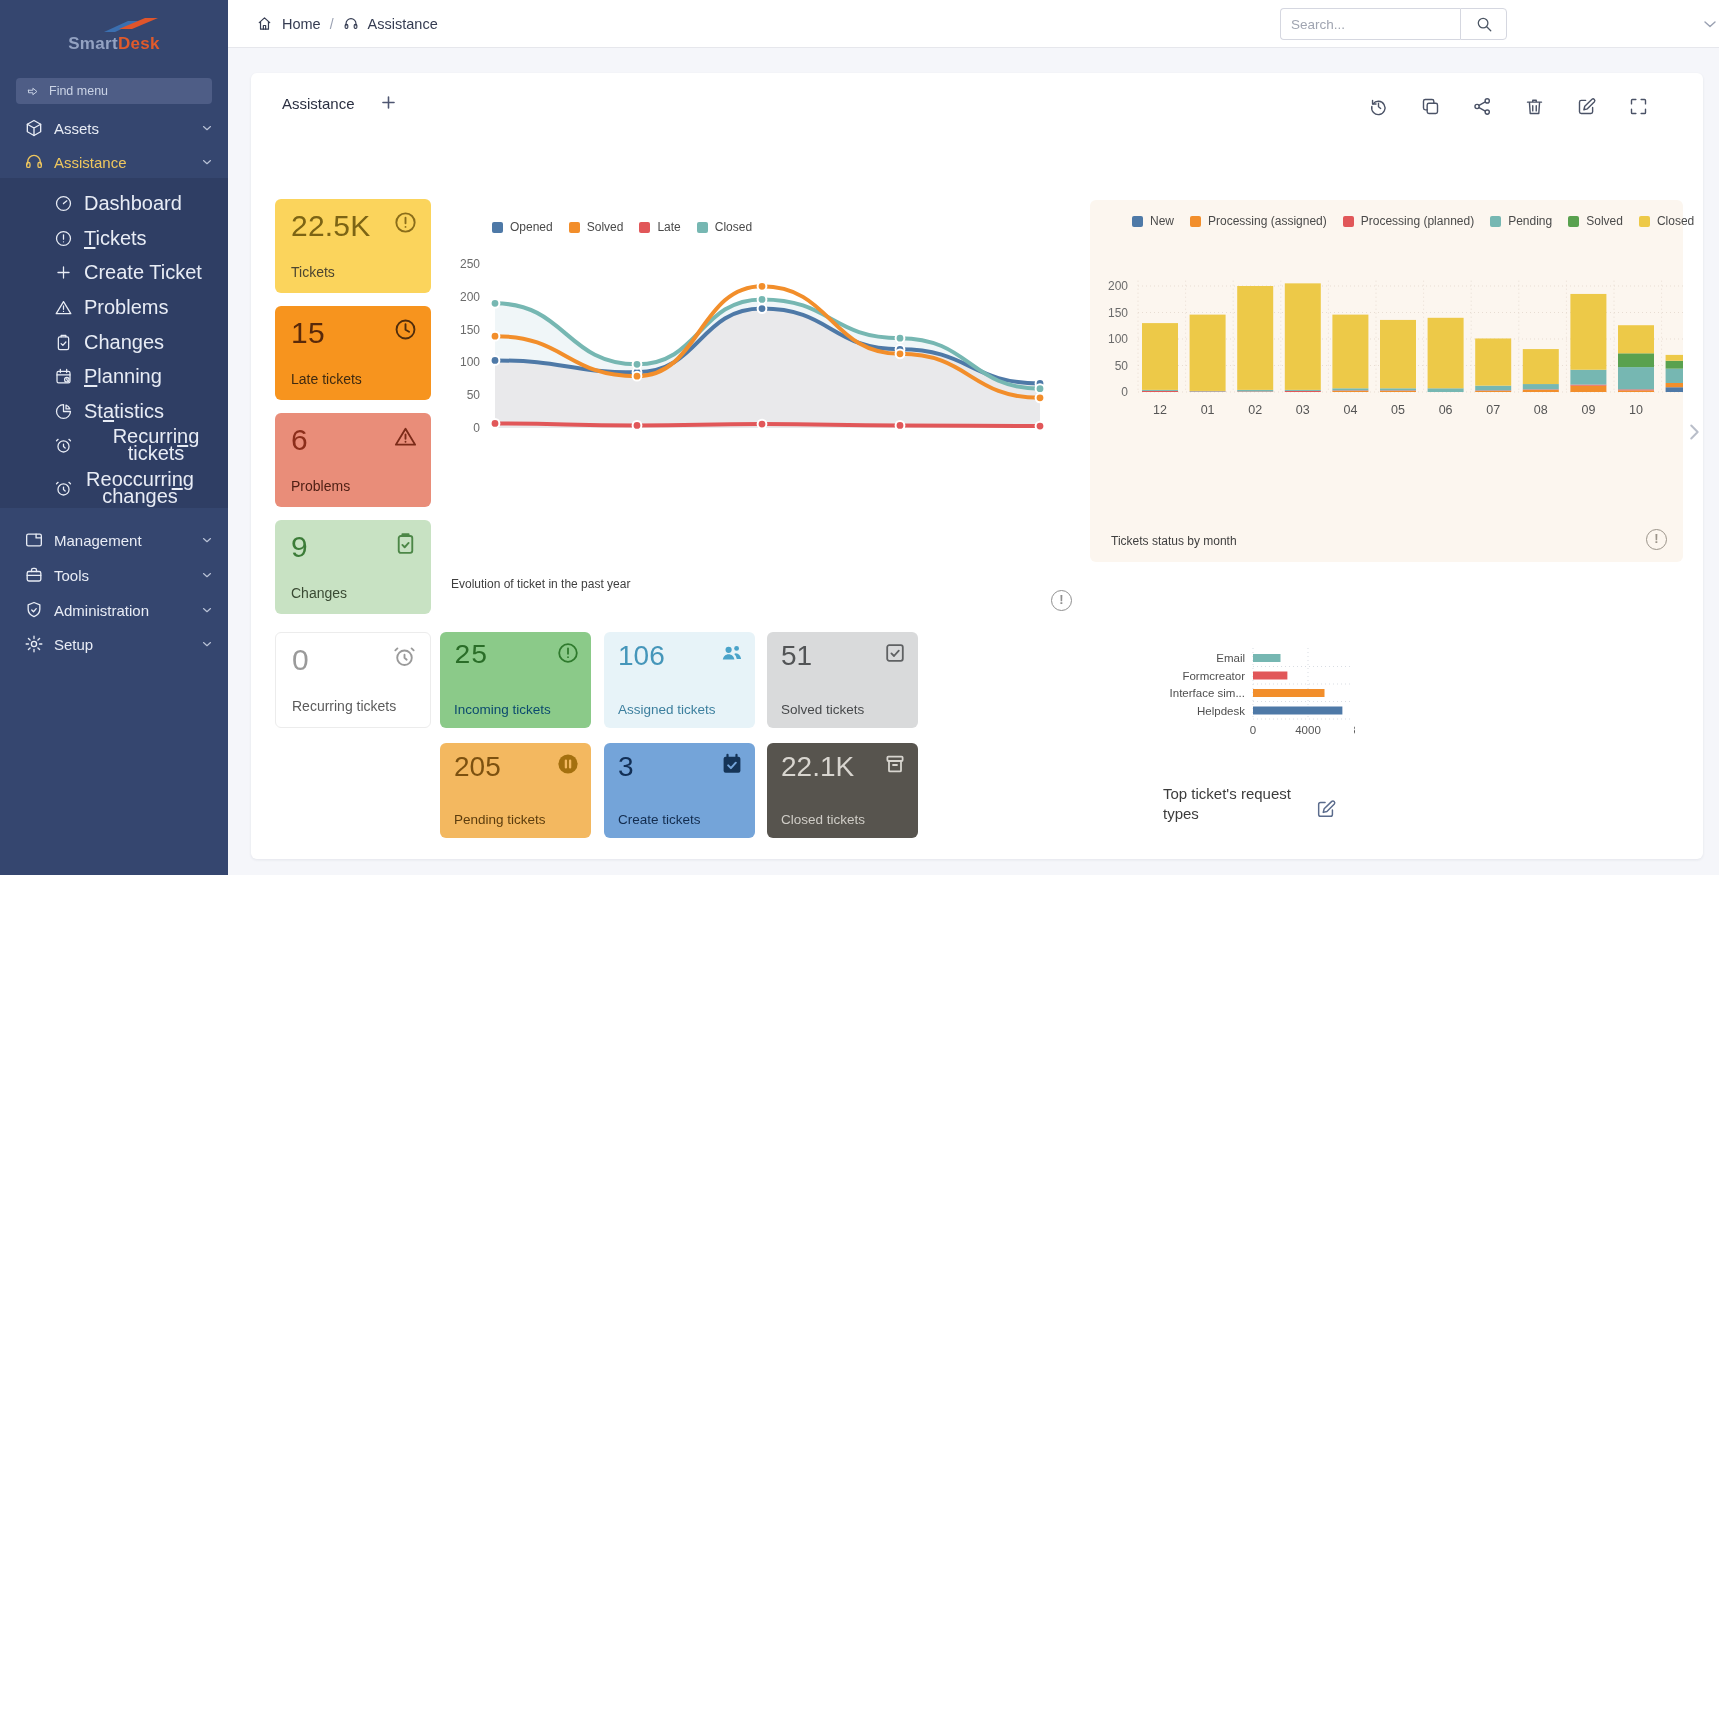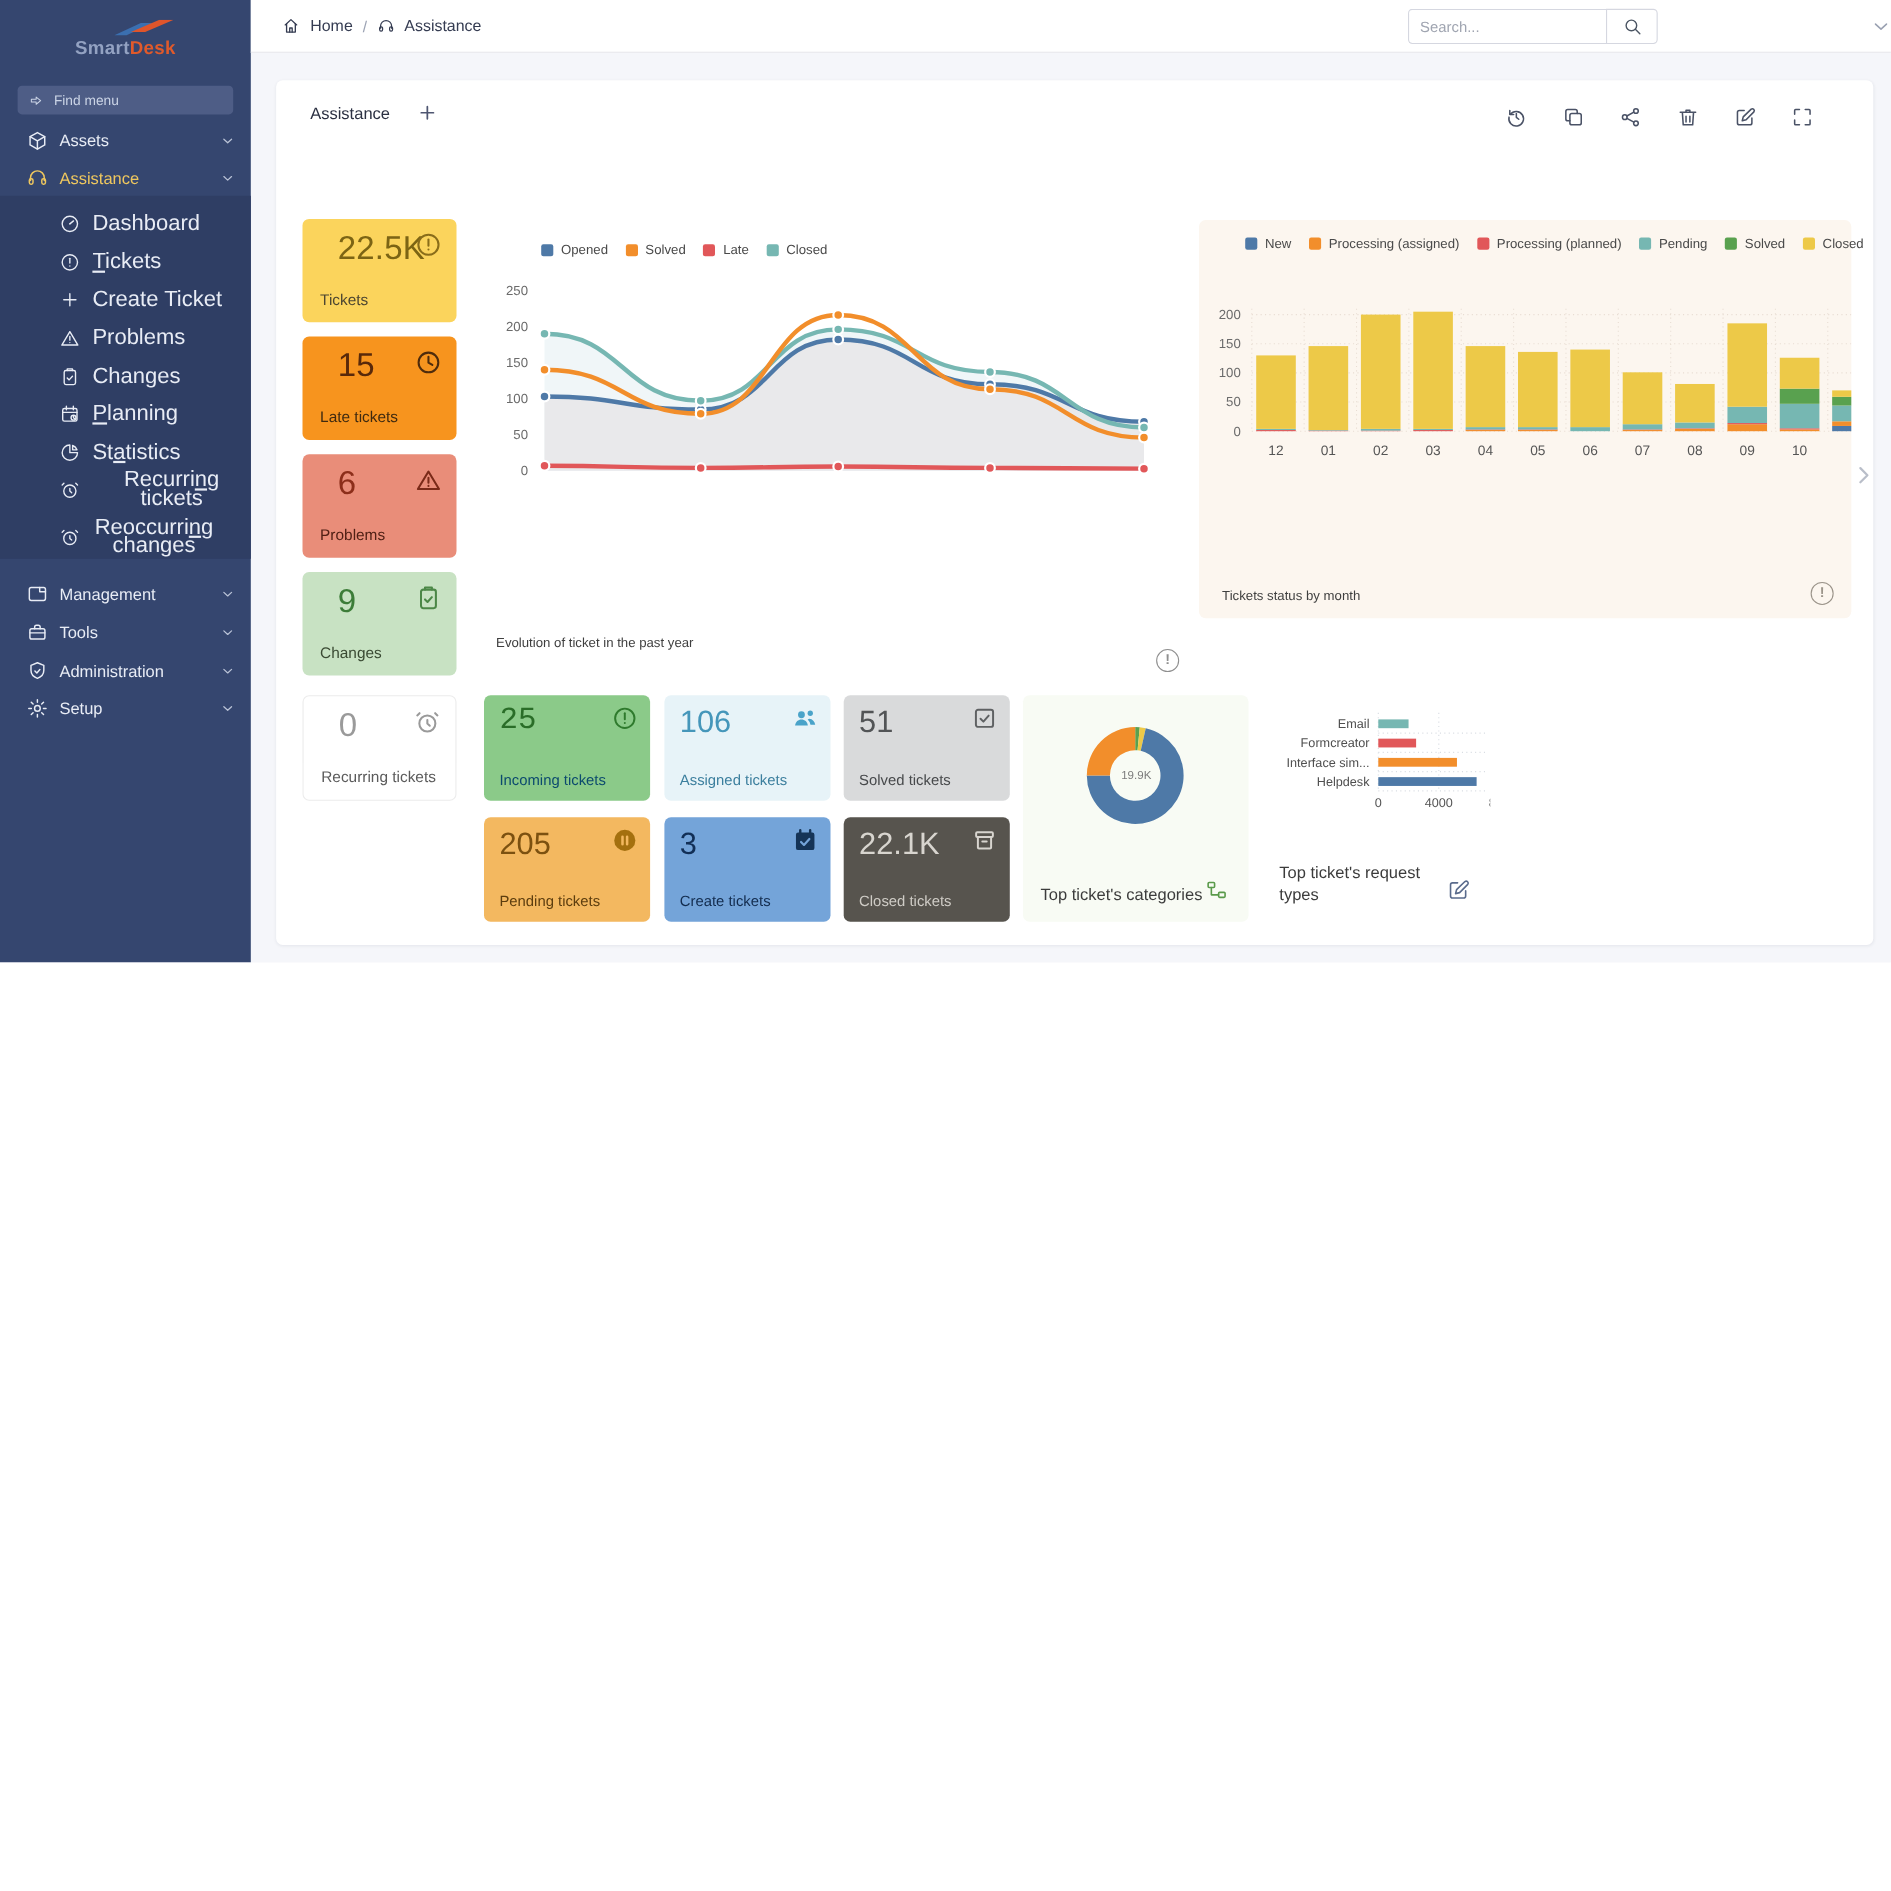--- a/index.html
+++ b/index.html
@@ -38,21 +38,21 @@
   .searchbox button { width:47px; height:32px; background:#fff; border:1px solid #d5d7e0; border-radius:0 4px 4px 0; cursor:pointer; display:flex; align-items:center; justify-content:center; color:#4b5563; }
   .hdr-frag { position:absolute; left:1472px; top:14px; width:20px; height:20px; color:#9aa1b2; }
 
   
   .panel { position:absolute; left:251px; top:73px; width:1452px; height:786px; background:#fff; border-radius:6px; box-shadow:0 1px 3px rgba(30,40,60,.08); }
   .tab-title { position:absolute; left:31px; top:22px; font-size:15px; color:#2b3042; }
   .tab-add { position:absolute; left:128px; top:20px; width:20px; height:20px; color:#4e5671; cursor:pointer; }
   .toolbar { position:absolute; top:23px; right:54px; display:flex; gap:31px; }
   .toolbar .tbtn { width:21px; height:21px; color:#4a5266; cursor:pointer; }
 
-  .scard { position:absolute; left:24px; width:140px; height:94px; border-radius:6px; padding:10px 32px; cursor:pointer; }
+  .scard { position:absolute; left:24px; width:156px; height:94px; border-radius:6px; padding:10px 16px; cursor:pointer; }
   .scard .num { font-size:30px; letter-spacing:.2px; }
   .scard .lbl { position:absolute; left:16px; bottom:13px; font-size:14px; }
   .scard .cicon { position:absolute; right:13px; top:11px; width:25px; height:25px; }
 
   .mcard { position:absolute; width:151px; border-radius:6px; padding:8px 14px; cursor:pointer; }
   .mcard .num { font-size:28px; }
   .mcard .lbl { position:absolute; left:14px; bottom:11px; font-size:13.5px; }
   .mcard .cicon { position:absolute; right:11px; top:9px; width:24px; height:24px; }
 
   .legend { display:flex; flex-wrap:wrap; column-gap:16px; row-gap:5px; }
@@ -556,35 +556,20 @@
             <div class="num" style="color: rgb(216, 213, 207);">22.1K</div>
             <div class="lbl" style="color: rgb(207, 204, 198);">Closed tickets</div>
             <span class="cicon"><svg viewBox="0 0 24 24" width="24" height="24" fill="none" stroke="currentColor" stroke-width="1.8" stroke-linecap="round" stroke-linejoin="round" style="color: rgb(216, 213, 207);">
                 <rect x="4.4" y="4.6" width="15.2" height="4.4" rx="1"></rect>
                 <path d="M6 9v9.4a1 1 0 0 0 1 1h10a1 1 0 0 0 1-1V9"></path>
                 <path d="M10 13h4"></path>
               </svg></span>
           </div>
         </div>
 
-      <div class="dcard" style="left:679px;width:205px;background:#f8fbf4">
-        <svg id="cat-donut" width="205" height="130" style="position:absolute;left:0;top:8px">
-            <path d="M102.00 21.00 A44 44 0 0 1 106.14 21.20 L104.16 42.10 A23 23 0 0 0 102.00 42.00 Z" fill="#59a14f"></path>
-            <path d="M106.14 21.20 A44 44 0 0 1 111.60 22.06 L107.02 42.55 A23 23 0 0 0 104.16 42.10 Z" fill="#edc948"></path>
-            <path d="M111.60 22.06 A44 44 0 1 1 58.00 65.00 L79.00 65.00 A23 23 0 1 0 107.02 42.55 Z" fill="#4e79a7"></path>
-            <path d="M58.00 65.00 A44 44 0 0 1 102.00 21.00 L102.00 42.00 A23 23 0 0 0 79.00 65.00 Z" fill="#f28e2b"></path>
-          </svg>
-        <div class="donut-center" style="left:103px;top:73px">19.9K</div>
-        <div class="dtitle" style="width:150px">Top ticket's categories</div>
-        <span class="dicon" style="color:#5a9a4a" id="cat-card-icon"><svg viewBox="0 0 24 24" width="22" height="22" fill="none" stroke="currentColor" stroke-width="1.6" stroke-linecap="round" stroke-linejoin="round">
-              <rect x="3.6" y="4.6" width="6.4" height="5" rx="1"></rect>
-              <rect x="14" y="14.4" width="6.4" height="5" rx="1"></rect>
-              <path d="M6.8 9.6v7.3h7.2"></path>
-            </svg></span>
-      </div>
 
       <div class="dcard" style="left:896px;width:208px;background:#ffffff">
         <svg id="req-bars" width="208" height="110" style="position:absolute;left:0;top:6px">
             <line x1="106" y1="10" x2="106" y2="80" stroke="#d9dde3" stroke-width="1" stroke-dasharray="1 3"></line>
             <text x="106" y="96" text-anchor="middle" font-size="11.5" fill="#555555" font-family="Liberation Sans, sans-serif">0</text>
             <line x1="161" y1="10" x2="161" y2="80" stroke="#d9dde3" stroke-width="1" stroke-dasharray="1 3"></line>
             <text x="161" y="96" text-anchor="middle" font-size="11.5" fill="#555555" font-family="Liberation Sans, sans-serif">4000</text>
             <line x1="216" y1="10" x2="216" y2="80" stroke="#d9dde3" stroke-width="1" stroke-dasharray="1 3"></line>
             <text x="216" y="96" text-anchor="middle" font-size="11.5" fill="#555555" font-family="Liberation Sans, sans-serif">800</text>
             <line x1="106" y1="28.5" x2="206" y2="28.5" stroke="#d9dde3" stroke-width="1" stroke-dasharray="1 3"></line>

